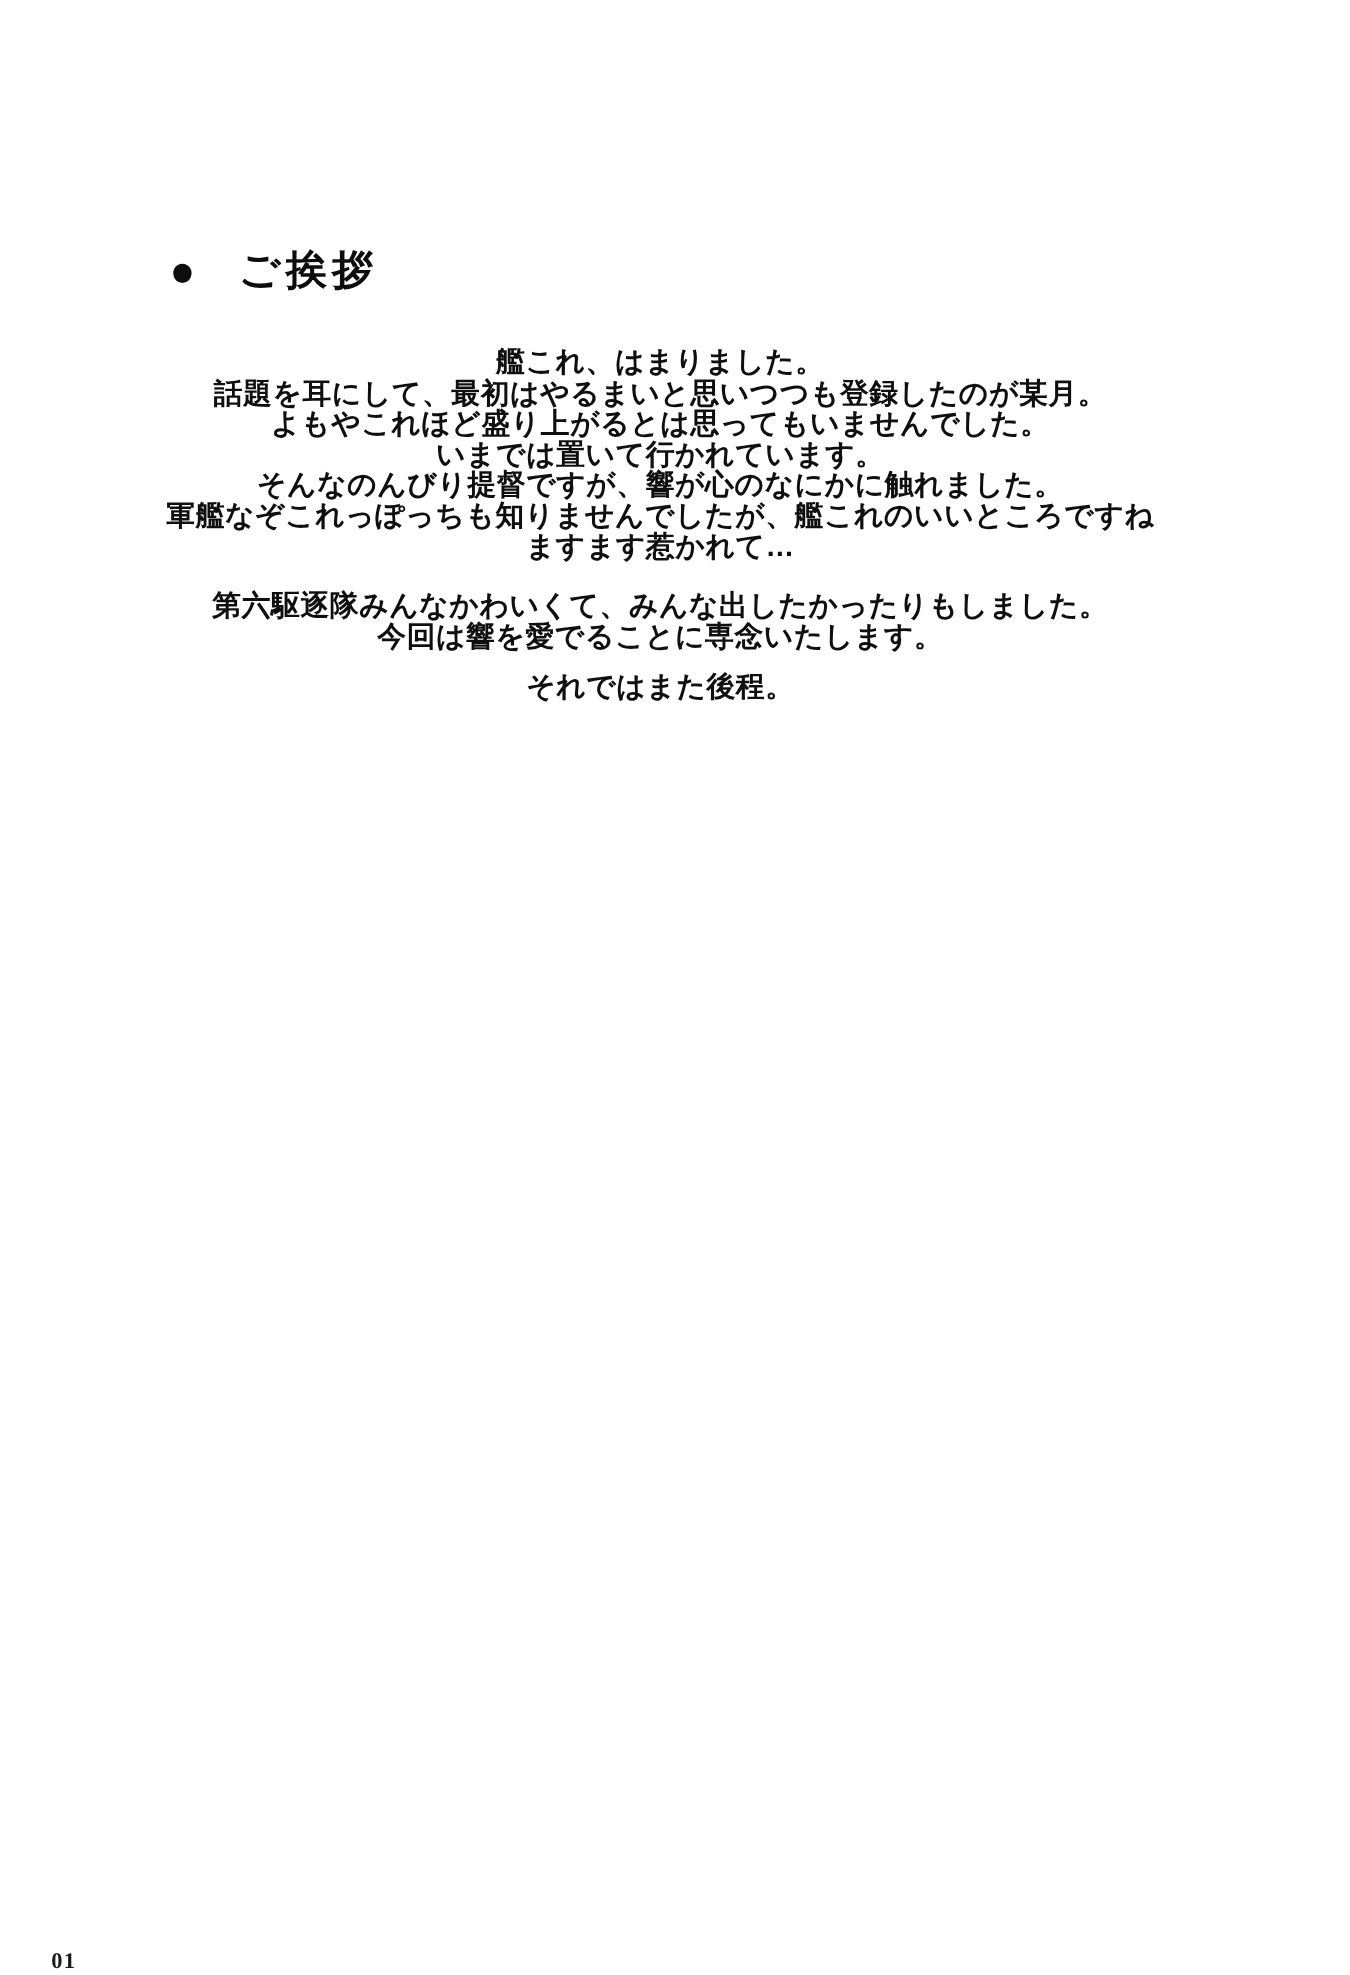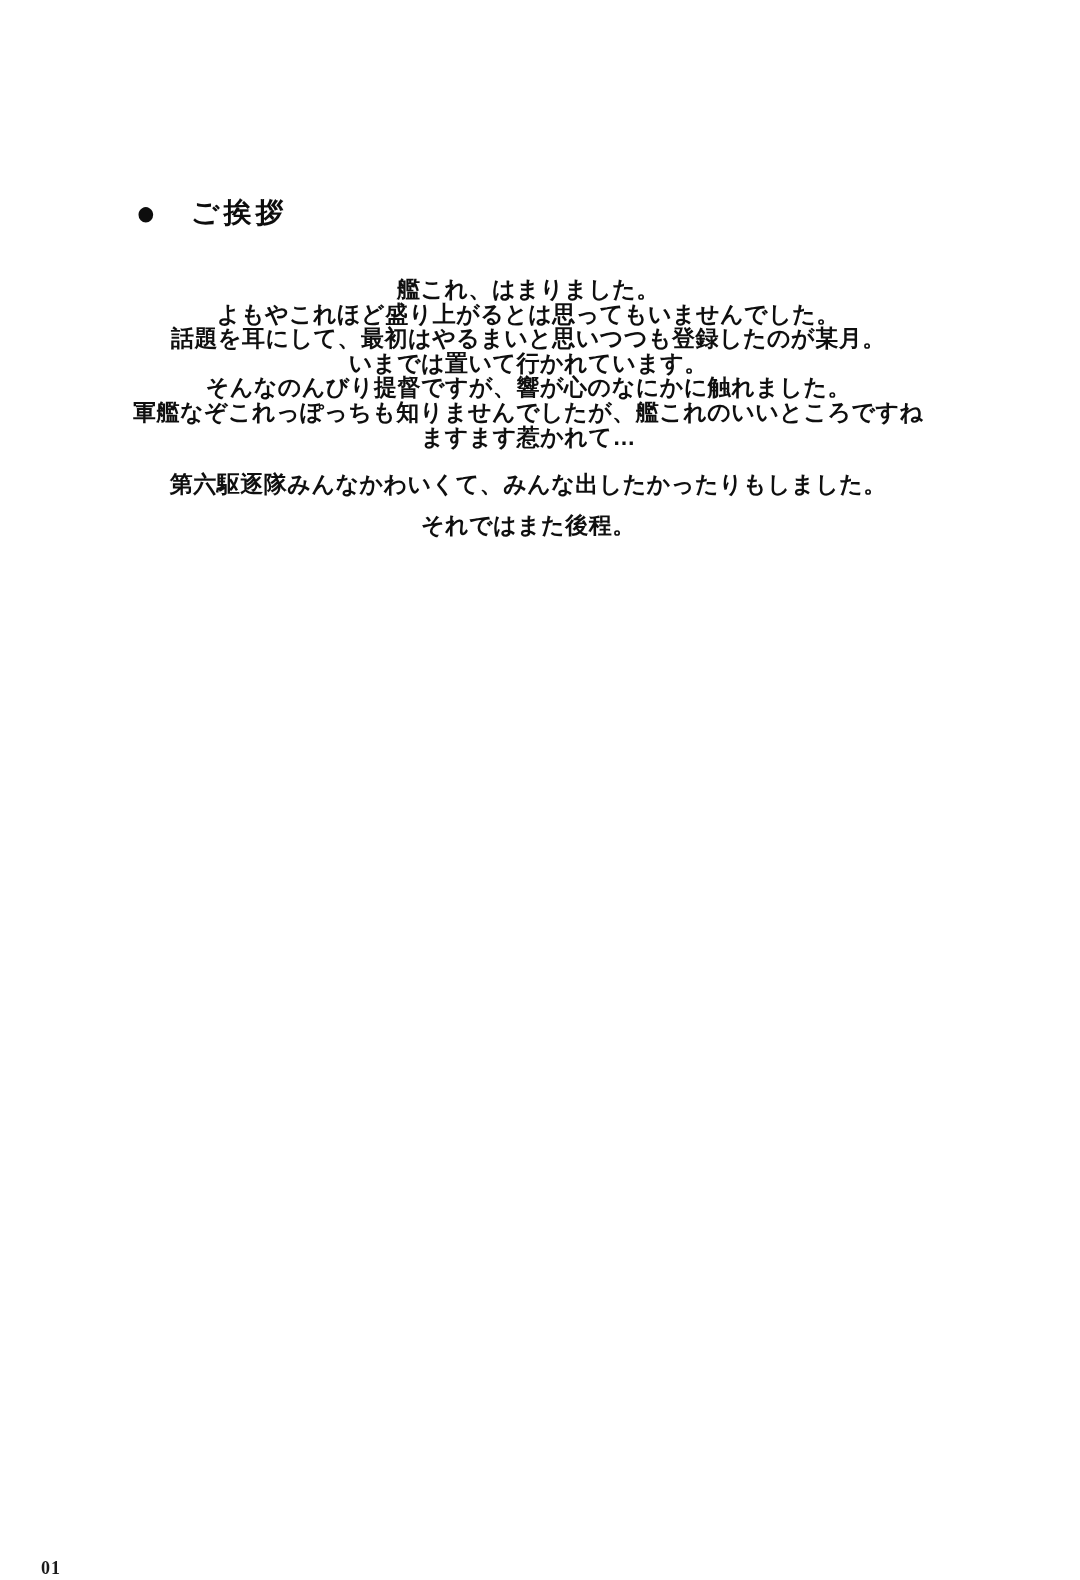--- a/index.html
+++ b/index.html
@@ -25,21 +25,21 @@
     gap: 34px;
   }
   .bullet {
     font-size: 36px;
     line-height: 1;
     color: #0d0d0d;
     transform: scaleX(0.95);
   }
   .title {
     margin: 0;
-    font-size: 28px;
+    font-size: 33px;
     font-weight: 700;
     letter-spacing: 4px;
     color: #0d0d0d;
   }
   .body-text {
     position: absolute;
     left: 133px;
     top: 277px;
     font-size: 23px;
     font-weight: 700;
@@ -69,29 +69,30 @@
 <div class="page">
 
   <div class="header">
     <span class="bullet">●</span>
     <h1 class="title">ご挨拶</h1>
   </div>
 
   <div class="body-text">
     <div class="paragraph p1">
         <div class="line">艦これ、はまりました。</div>
+        <div class="line">話題を耳にして、最初はやるまいと思いつつも登録したのが某月。</div>
         <div class="line">よもやこれほど盛り上がるとは思ってもいませんでした。</div>
-        <div class="line">話題を耳にして、最初はやるまいと思いつつも登録したのが某月。</div>
         <div class="line">いまでは置いて行かれています。</div>
         <div class="line">そんなのんびり提督ですが、響が心のなにかに触れました。</div>
         <div class="line">軍艦なぞこれっぽっちも知りませんでしたが、艦これのいいところですね</div>
         <div class="line">ますます惹かれて…</div>
       </div>
     <div class="paragraph p2">
         <div class="line">第六駆逐隊みんなかわいくて、みんな出したかったりもしました。</div>
+        <div class="line">今回は響を愛でることに専念いたします。</div>
       </div>
     <div class="paragraph p3">
         <div class="line">それではまた後程。</div>
       </div>
   </div>
 
   <div class="page-number">01</div>
 
 </div>
 

